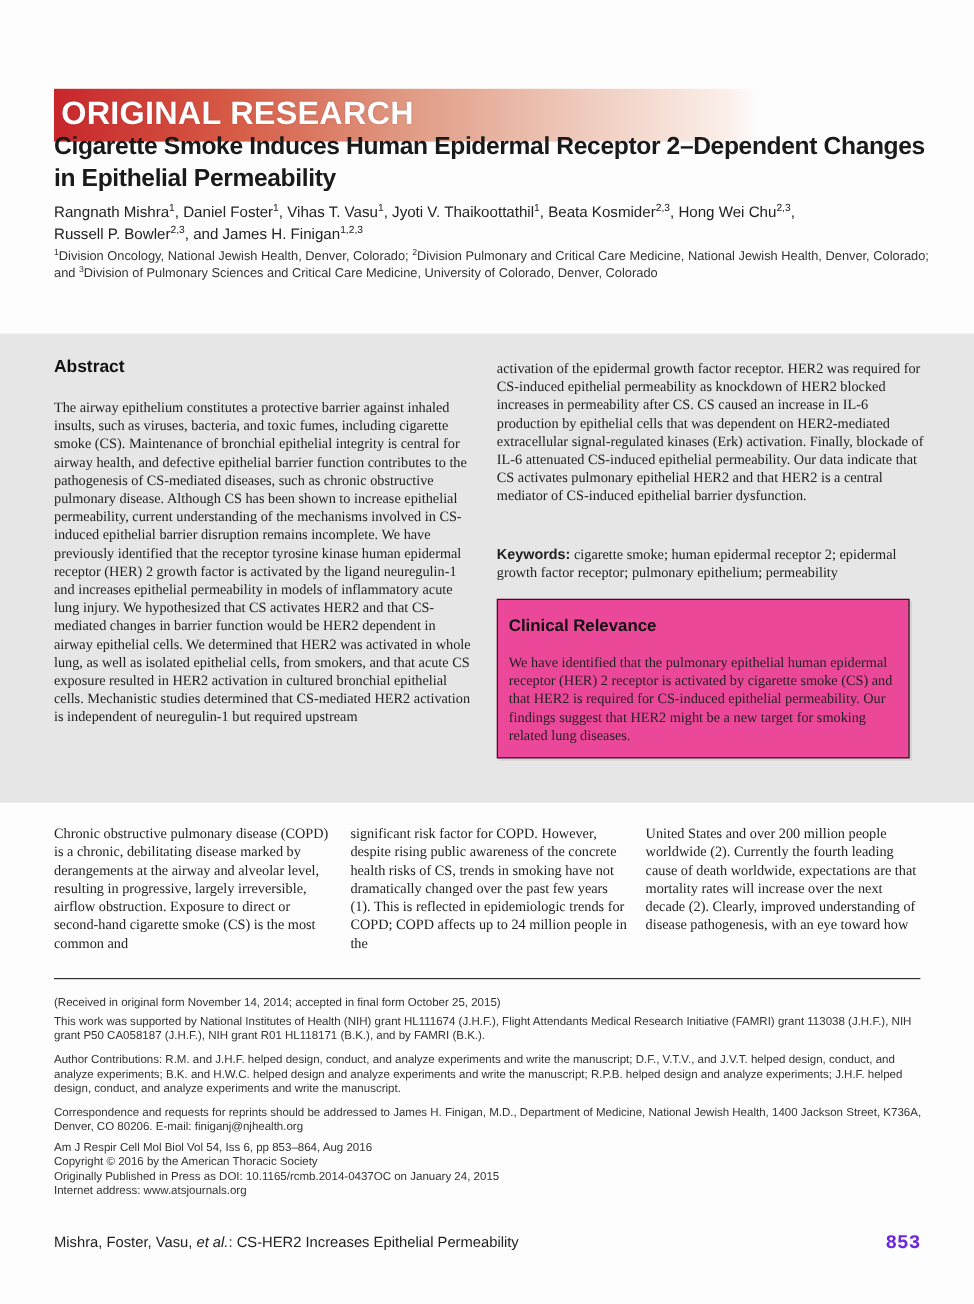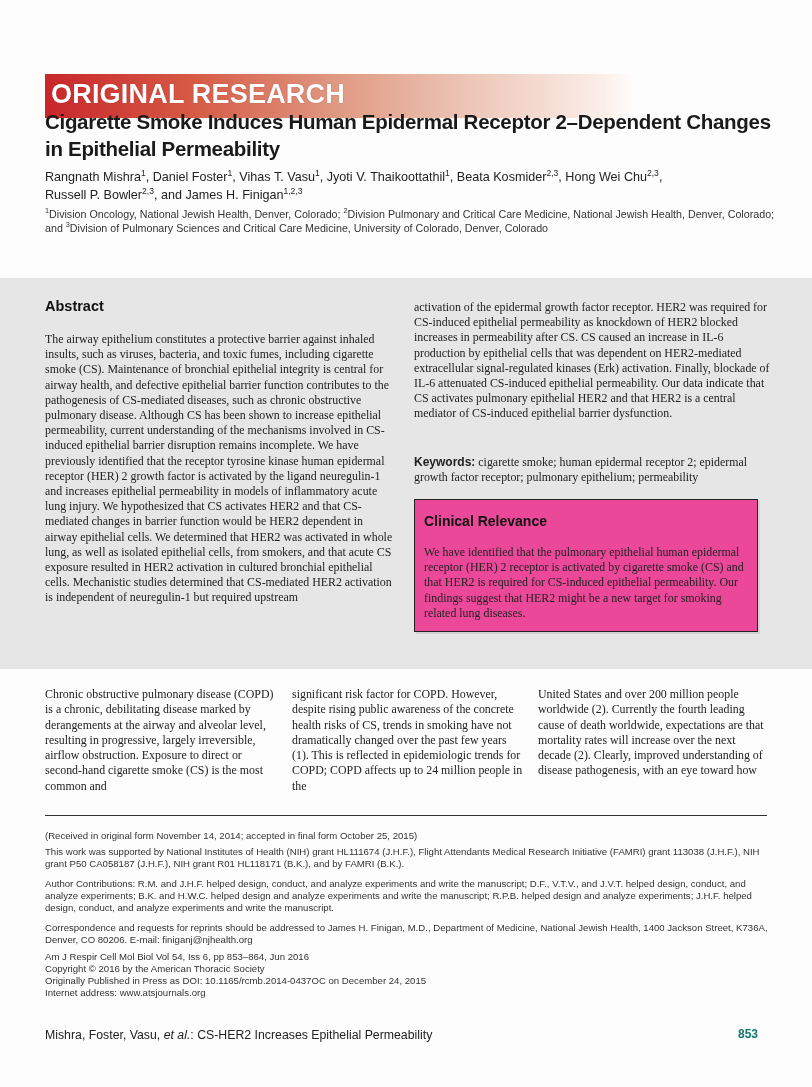--- a/index.html
+++ b/index.html
@@ -78,21 +78,21 @@
     position: absolute; left: 45px; width: 730px;
     font-family: "Liberation Sans", sans-serif; font-size: 9.6px; line-height: 12.2px; color: #333;
   }
   .footer-left {
     position: absolute; left: 45px; top: 1028px;
     font-family: "Liberation Sans", sans-serif; font-size: 12.3px; color: #222;
   }
   .footer-left em { font-style: italic; }
   .footer-right {
     position: absolute; left: 738px; top: 1027px;
-    font-family: Liberation Sans, sans-serif; font-weight: bold; font-size: 12px; color: #0f766e;
+    font-family: Liberation Mono, monospace; font-weight: bold; font-size: 16px; color: #6d28d9;
   }
 </style>
 </head>
 <body>
 
 <div class="banner">
   <span class="banner-text">ORIGINAL RESEARCH</span>
 </div>
 
 <div class="title">Cigarette Smoke Induces Human Epidermal Receptor 2–Dependent Changes in Epithelial Permeability</div>
@@ -126,19 +126,19 @@
 <div class="body-col" style="left:45px;">Chronic obstructive pulmonary disease (COPD) is a chronic, debilitating disease marked by derangements at the airway and alveolar level, resulting in progressive, largely irreversible, airflow obstruction. Exposure to direct or second-hand cigarette smoke (CS) is the most common and</div>
 <div class="body-col" style="left:292px;">significant risk factor for COPD. However, despite rising public awareness of the concrete health risks of CS, trends in smoking have not dramatically changed over the past few years (1). This is reflected in epidemiologic trends for COPD; COPD affects up to 24 million people in the</div>
 <div class="body-col" style="left:538px;">United States and over 200 million people worldwide (2). Currently the fourth leading cause of death worldwide, expectations are that mortality rates will increase over the next decade (2). Clearly, improved understanding of disease pathogenesis, with an eye toward how</div>
 
 <div class="rule"></div>
 
 <div class="fn" style="top:830px;">(Received in original form November 14, 2014; accepted in final form October 25, 2015)</div>
 <div class="fn" style="top:846px;">This work was supported by National Institutes of Health (NIH) grant HL111674 (J.H.F.), Flight Attendants Medical Research Initiative (FAMRI) grant 113038 (J.H.F.), NIH grant P50 CA058187 (J.H.F.), NIH grant R01 HL118171 (B.K.), and by FAMRI (B.K.).</div>
 <div class="fn" style="top:878px;">Author Contributions: R.M. and J.H.F. helped design, conduct, and analyze experiments and write the manuscript; D.F., V.T.V., and J.V.T. helped design, conduct, and analyze experiments; B.K. and H.W.C. helped design and analyze experiments and write the manuscript; R.P.B. helped design and analyze experiments; J.H.F. helped design, conduct, and analyze experiments and write the manuscript.</div>
 <div class="fn" style="top:922px;">Correspondence and requests for reprints should be addressed to James H. Finigan, M.D., Department of Medicine, National Jewish Health, 1400 Jackson Street, K736A, Denver, CO 80206. E-mail: finiganj@njhealth.org</div>
-<div class="fn" style="top:951px;">Am J Respir Cell Mol Biol Vol 54, Iss 6, pp 853–864, Jun 2016</div>
+<div class="fn" style="top:951px;">Am J Respir Cell Mol Biol Vol 54, Iss 6, pp 853–864, Aug 2016</div>
 <div class="fn" style="top:963px;">Copyright © 2016 by the American Thoracic Society</div>
-<div class="fn" style="top:975px;">Originally Published in Press as DOI: 10.1165/rcmb.2014-0437OC on December 24, 2015</div>
+<div class="fn" style="top:975px;">Originally Published in Press as DOI: 10.1165/rcmb.2014-0437OC on January 24, 2015</div>
 <div class="fn" style="top:987px;">Internet address: www.atsjournals.org</div>
 
 <div class="footer-left"><span>Mishra, Foster, Vasu, </span><em>et al.</em><span>: CS-HER2 Increases Epithelial Permeability</span></div>
 <div class="footer-right">853</div>
 
 </body></html>

